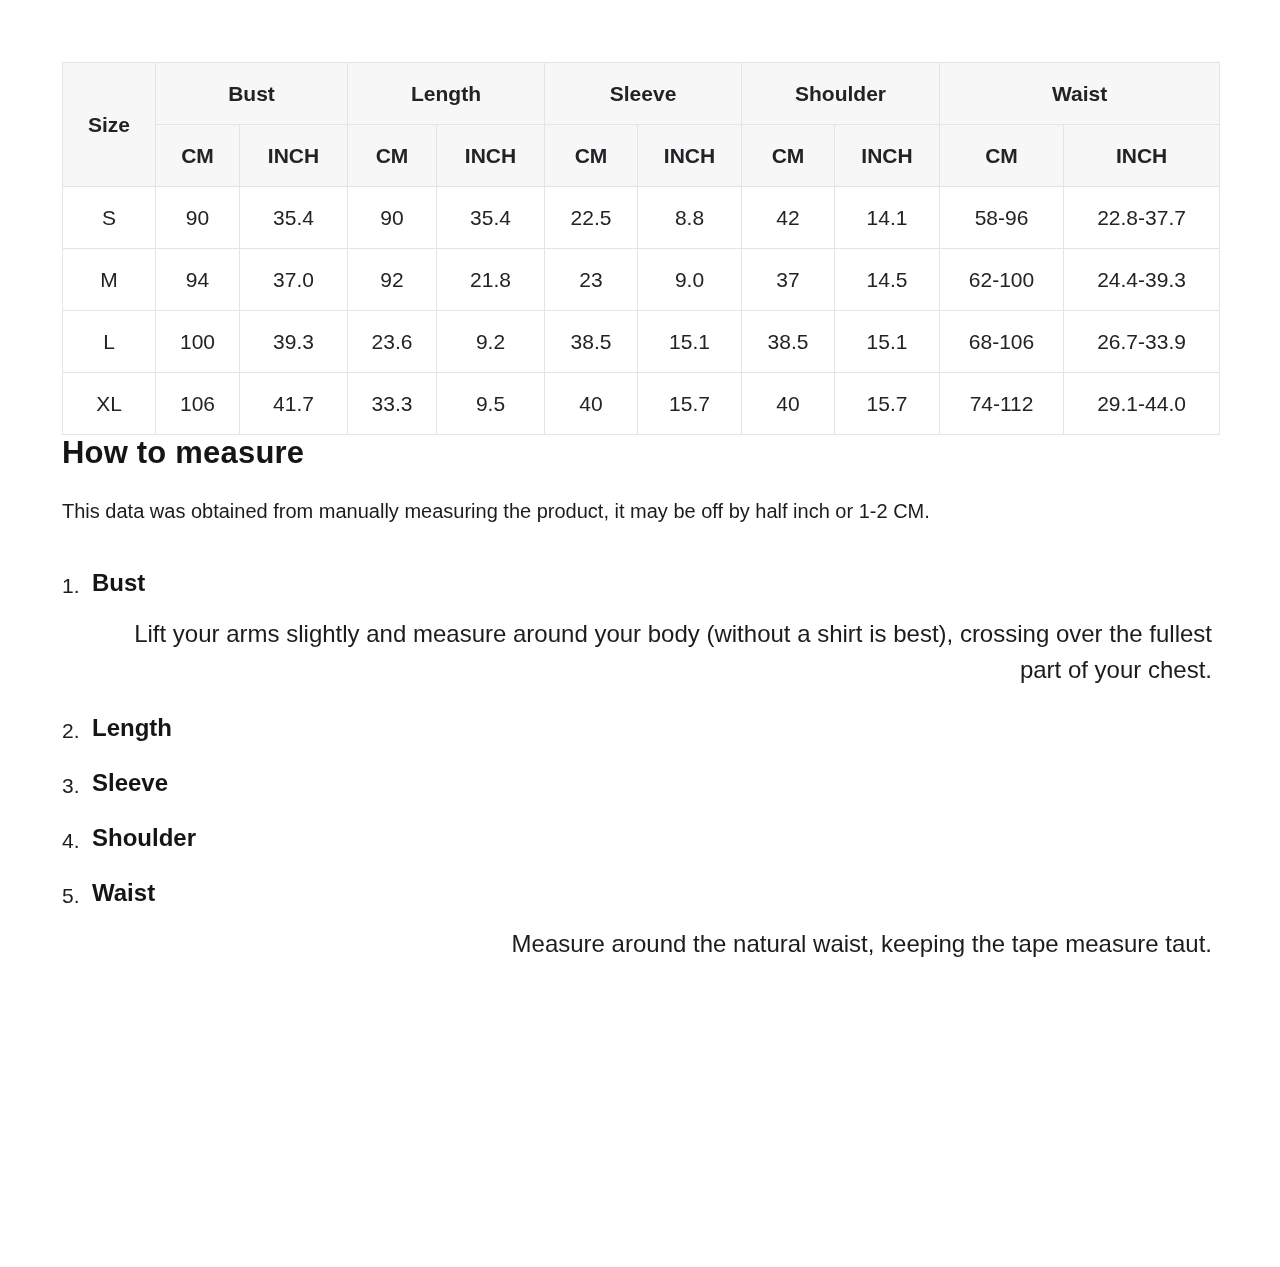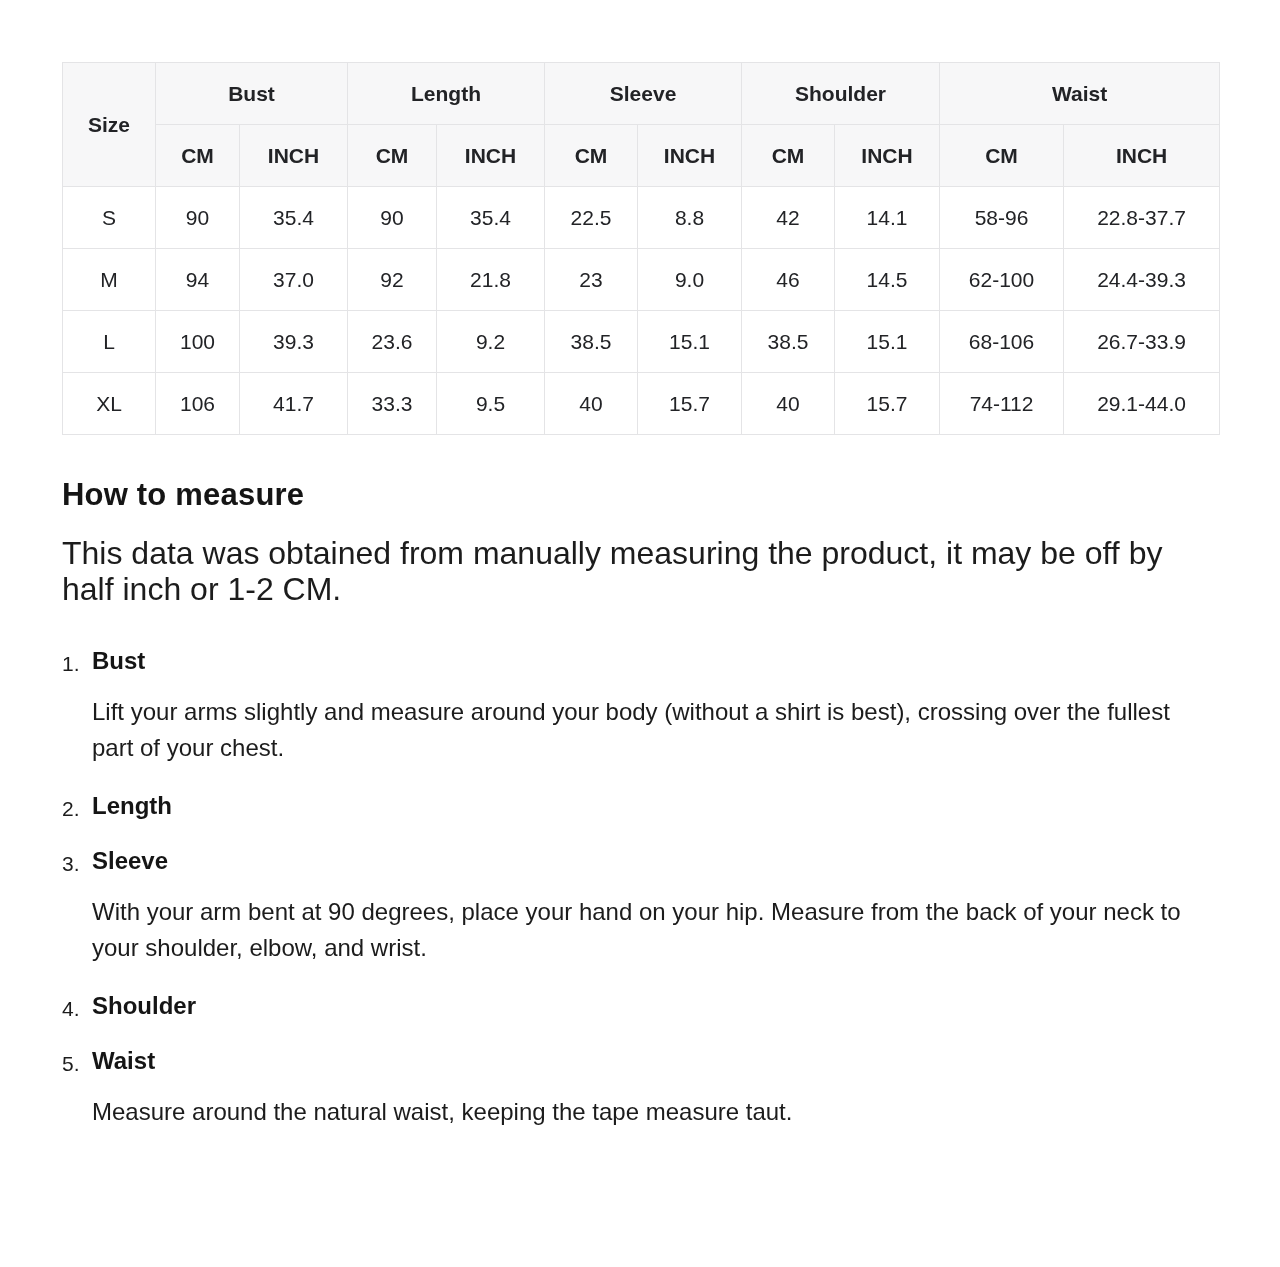--- a/index.html
+++ b/index.html
@@ -37,29 +37,28 @@
   table.size-chart tbody th {
     background: #ffffff;
     font-weight: normal;
   }
 
   
   .howto {
     margin: 0 60px 0 62px;
   }
   .howto-title {
-    margin-top: 42px;
     font-size: 31px;
     font-weight: bold;
     color: #151515;
     letter-spacing: 0.2px;
   }
   .howto-intro {
     margin-top: 22px;
-    font-size: 32px;
+    font-size: 20px;
     line-height: 36px;
     color: #1c1c1c;
   }
   .measure-list {
     margin-top: 40px;
   }
   .measure-item {
     display: flex;
     align-items: flex-start;
     margin-top: 26px;
@@ -77,20 +76,21 @@
     font-size: 24px;
     font-weight: bold;
     color: #151515;
   }
   .mi-text {
     margin-top: 19px;
     font-size: 24px;
     line-height: 36px;
     color: #1c1c1c;
     max-width: 1120px;
+    text-align: right;
   }
 </style>
 </head>
 <body>
 
 <table class="size-chart">
   <colgroup>
     <col style="width:93px">
     <col style="width:84px">
     <col style="width:108px">
@@ -140,21 +140,21 @@
       <td>22.8-37.7</td>
     </tr>
     <tr>
       <th>M</th>
       <td>94</td>
       <td>37.0</td>
       <td>92</td>
       <td>21.8</td>
       <td>23</td>
       <td>9.0</td>
-      <td>46</td>
+      <td>37</td>
       <td>14.5</td>
       <td>62-100</td>
       <td>24.4-39.3</td>
     </tr>
     <tr>
       <th>L</th>
       <td>100</td>
       <td>39.3</td>
       <td>23.6</td>
       <td>9.2</td>
@@ -196,21 +196,20 @@
     <div class="measure-item">
       <span class="mi-number">2.</span>
       <div class="mi-body">
         <div class="mi-label">Length</div>
       </div>
     </div>
     <div class="measure-item">
       <span class="mi-number">3.</span>
       <div class="mi-body">
         <div class="mi-label">Sleeve</div>
-        <p class="mi-text">With your arm bent at 90 degrees, place your hand on your hip. Measure from the back of your neck to your shoulder, elbow, and wrist.</p>
       </div>
     </div>
     <div class="measure-item">
       <span class="mi-number">4.</span>
       <div class="mi-body">
         <div class="mi-label">Shoulder</div>
       </div>
     </div>
     <div class="measure-item">
       <span class="mi-number">5.</span>

